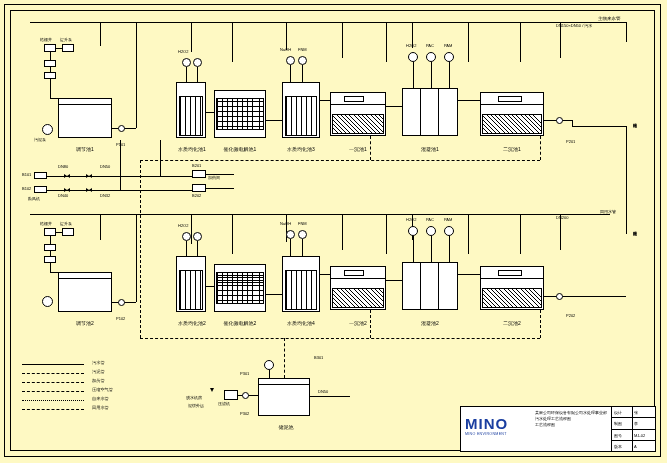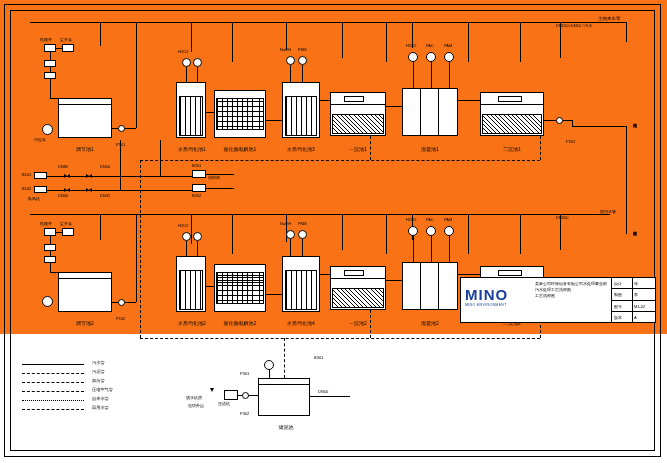--- a/index.html
+++ b/index.html
@@ -1,17 +1,17 @@
 <!DOCTYPE html>
 <html><head>
 <meta charset="utf-8">
 <style>
   html,body{margin:0;padding:0;background:#ffffff;}
   body{width:667px;height:463px;overflow:hidden;font-family:"Liberation Sans",sans-serif;}
-  #sheet{position:relative;width:667px;height:334px;background:#f97316;}
+  #sheet{position:relative;width:667px;height:463px;background:#fef9c3;}
   .frame-outer{position:absolute;left:4px;top:4px;width:657px;height:453px;border:1px solid #000;box-sizing:border-box;}
   .frame-inner{position:absolute;left:10px;top:10px;width:645px;height:441px;border:1px solid #000;box-sizing:border-box;}
   .ln{position:absolute;background:#000;}
   .h{height:1px;}
   .v{width:1px;}
   .dash-h{position:absolute;height:0;border-top:1px dashed #000;}
   .dash-v{position:absolute;width:0;border-left:1px dashed #000;}
   .tank{position:absolute;border:1px solid #000;background:#fff;box-sizing:border-box;}
   .tank-lbl{position:absolute;font-size:5px;color:#000;text-align:center;white-space:nowrap;}
   .lbl{position:absolute;font-size:4px;color:#000;white-space:nowrap;line-height:1.1;}

